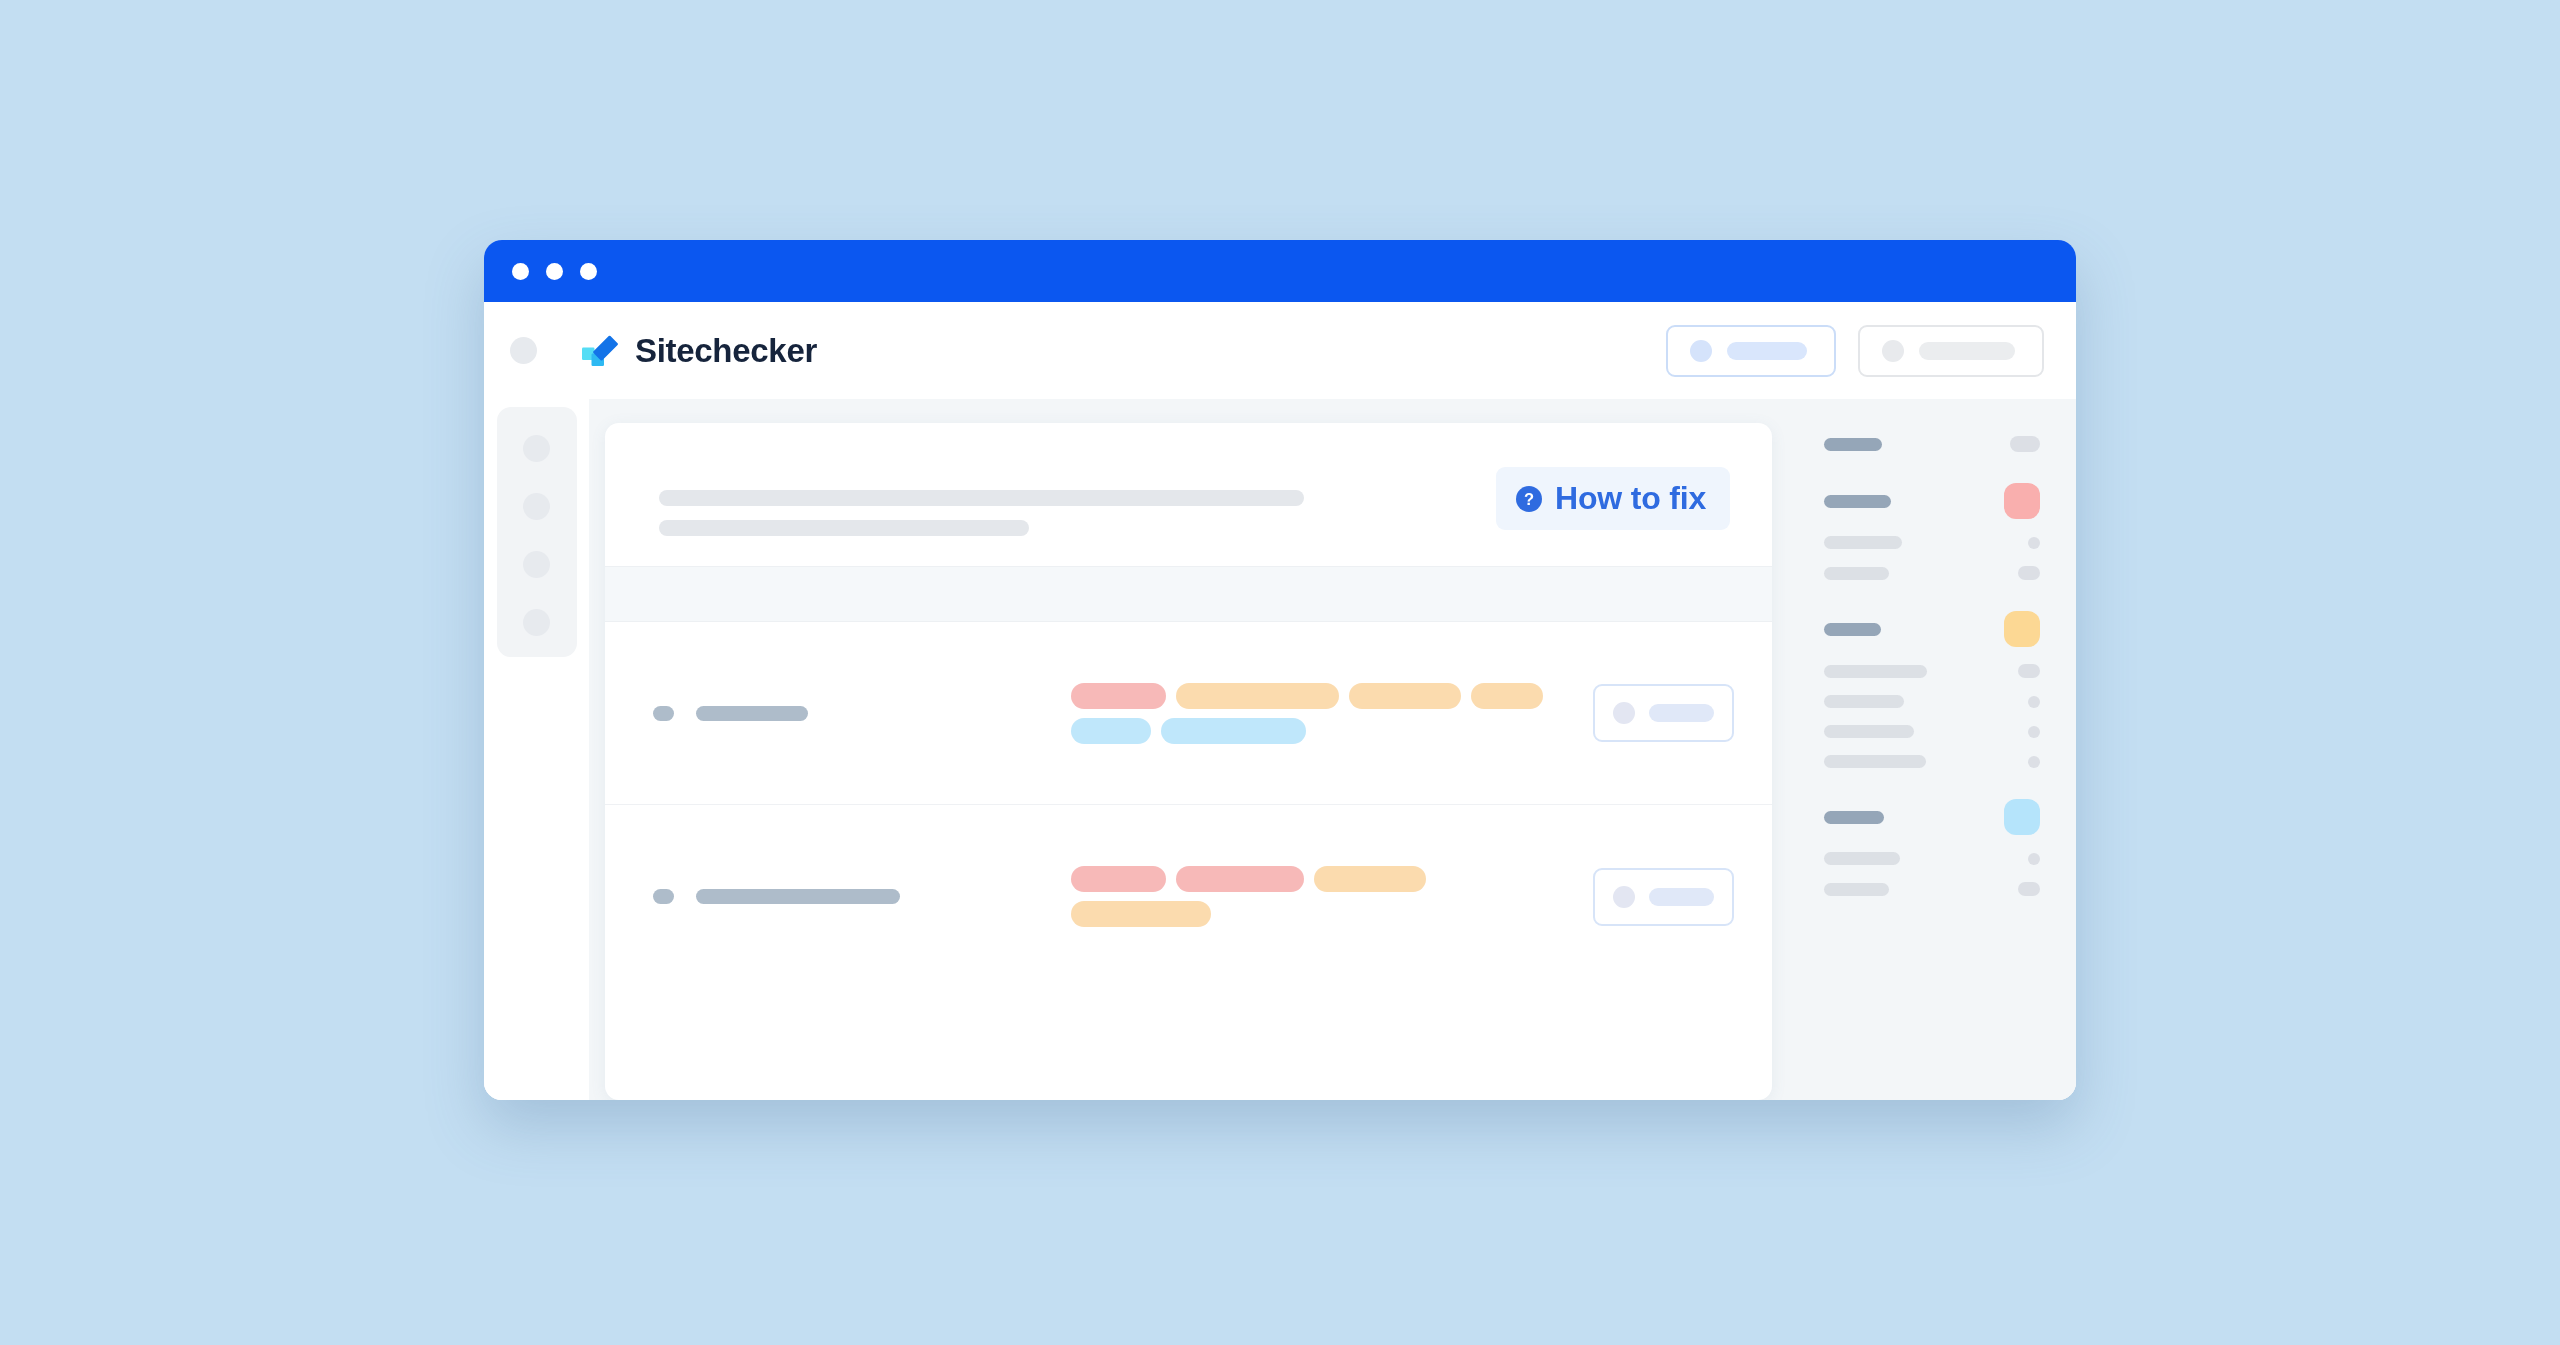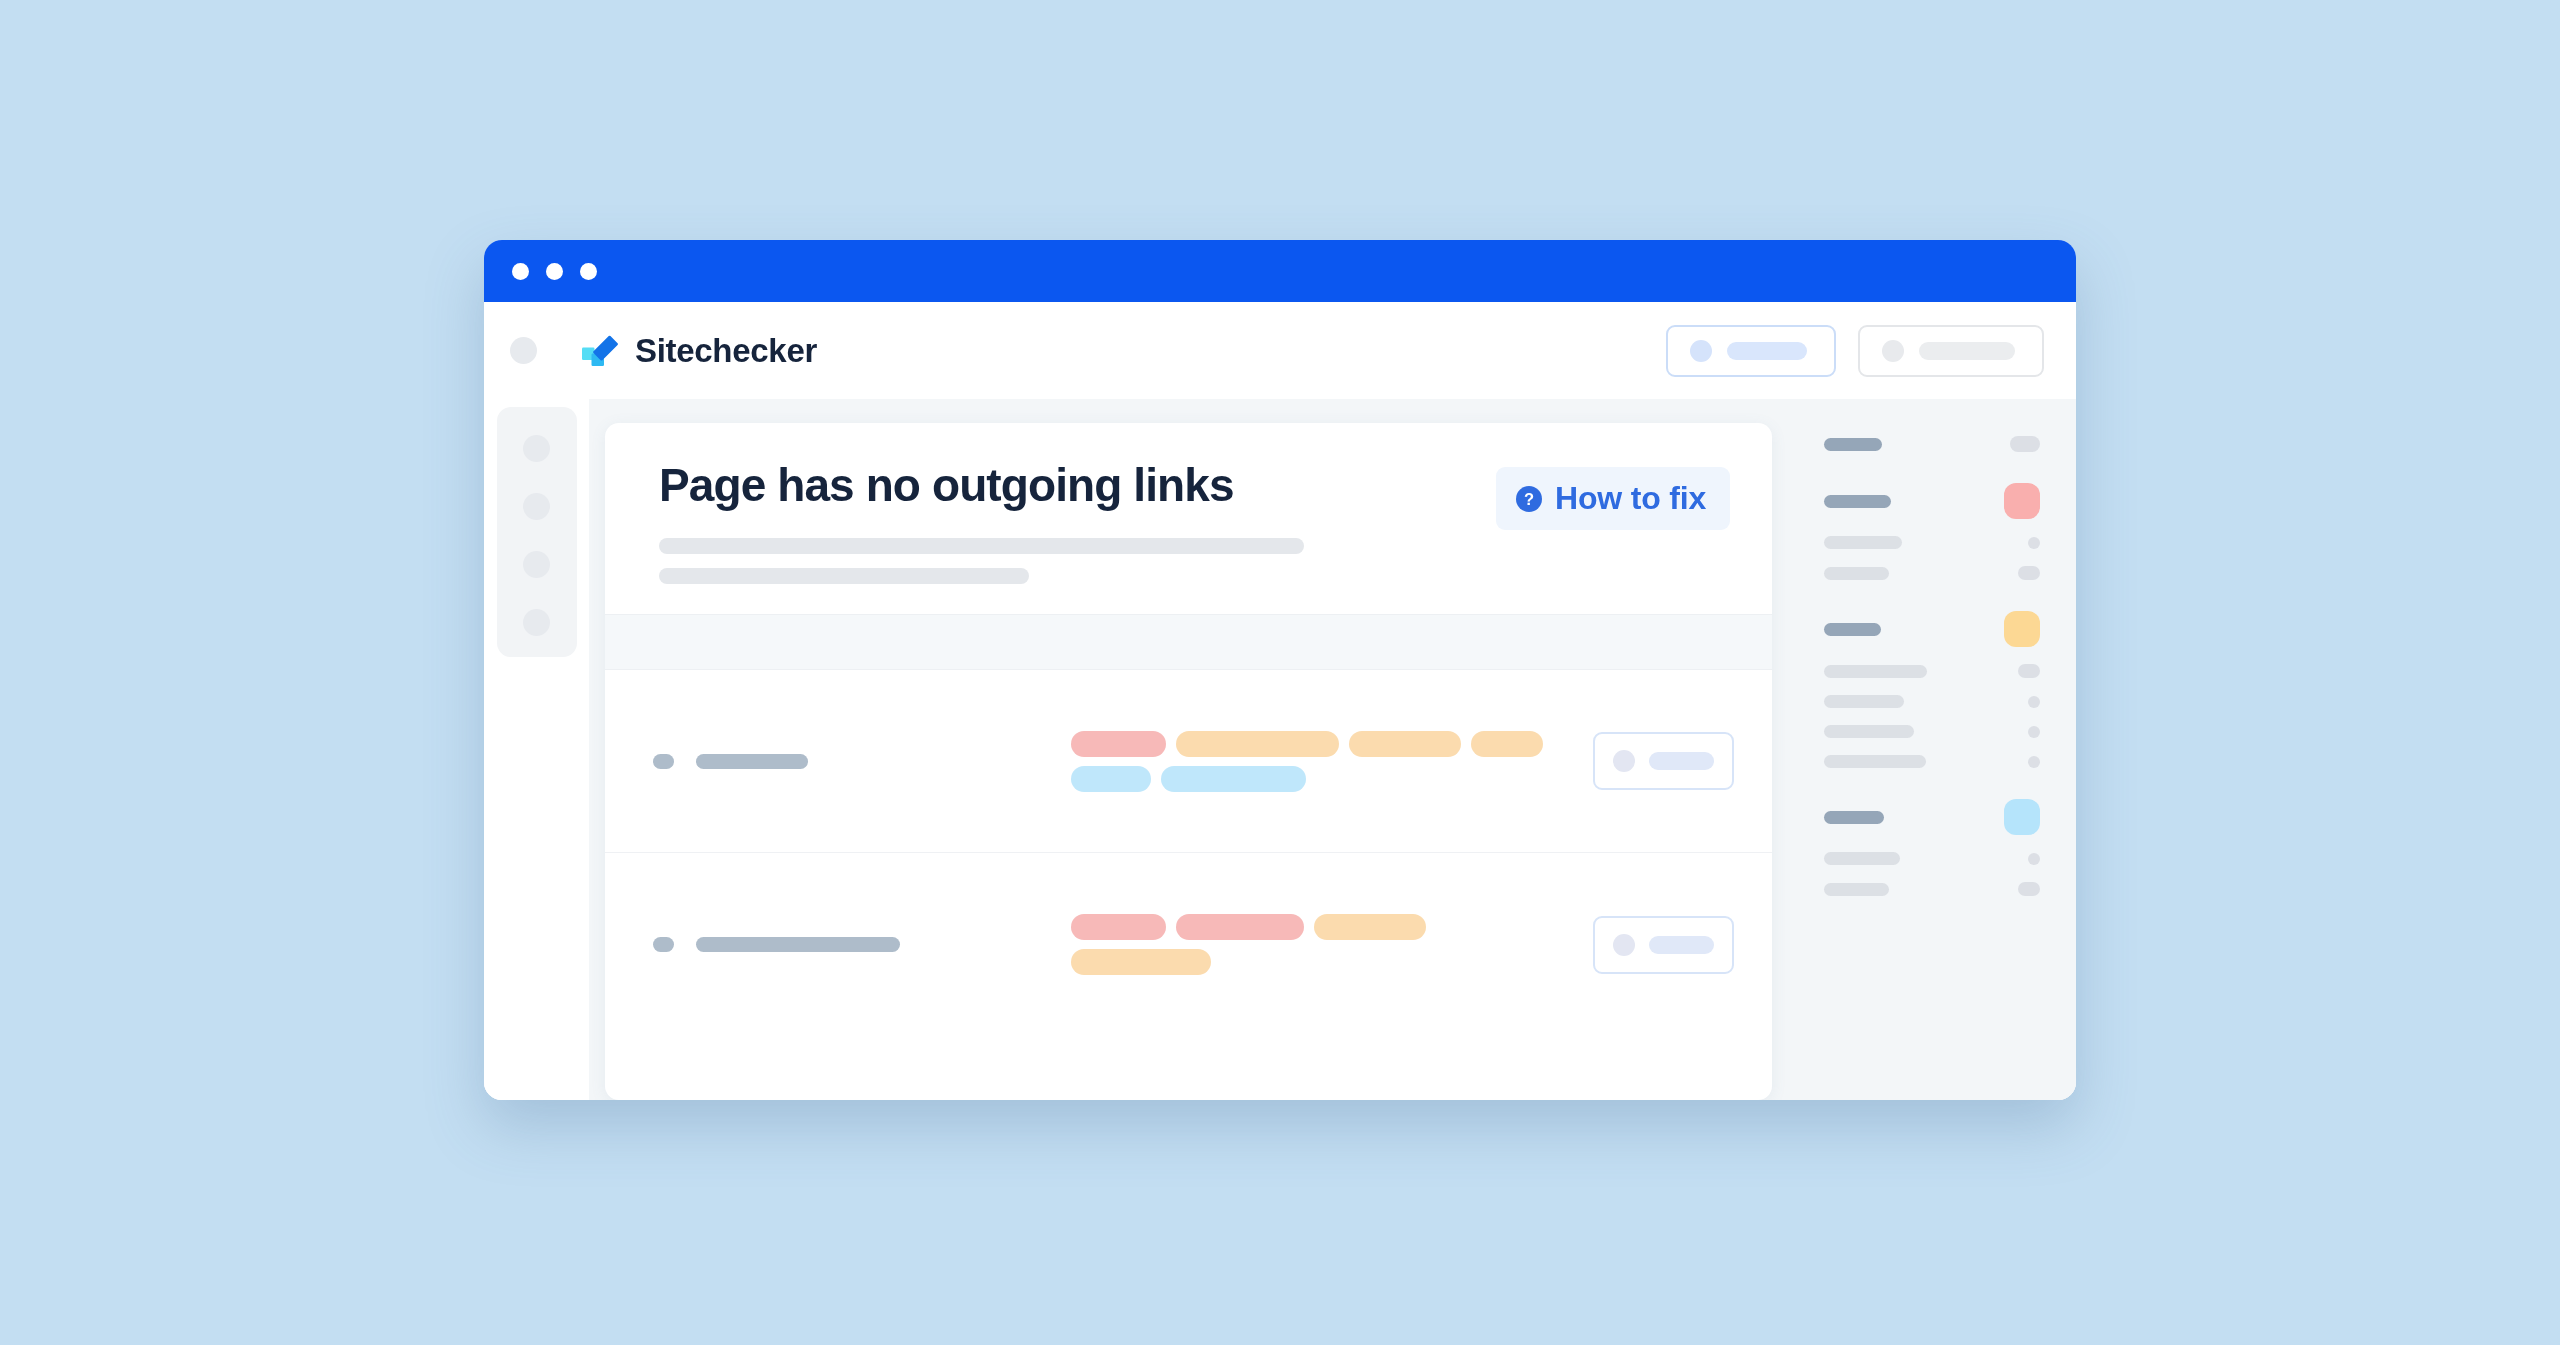--- a/index.html
+++ b/index.html
@@ -335,21 +335,20 @@
         <span class="rail-dot"></span>
         <span class="rail-dot"></span>
       </div>
     </div>
 
     <div id="center-col">
       <div id="content-card">
 
         <div id="card-head">
           <div id="head-left">
-            <h1 id="page-title">Page has no outgoing links</h1>
             <div class="subline" id="subline-1"></div>
             <div class="subline" id="subline-2"></div>
           </div>
 
           <div id="how-to-fix">
             <span>
               <svg id="help-icon" viewBox="0 0 26 26" xmlns="http://www.w3.org/2000/svg">
                 <circle cx="13" cy="13" r="13" fill="#2F6BE0"></circle>
                 <text x="13" y="19.2" text-anchor="middle" font-family="Liberation Sans, sans-serif" font-size="16.5" font-weight="bold" fill="#ffffff">?</text>
               </svg>

